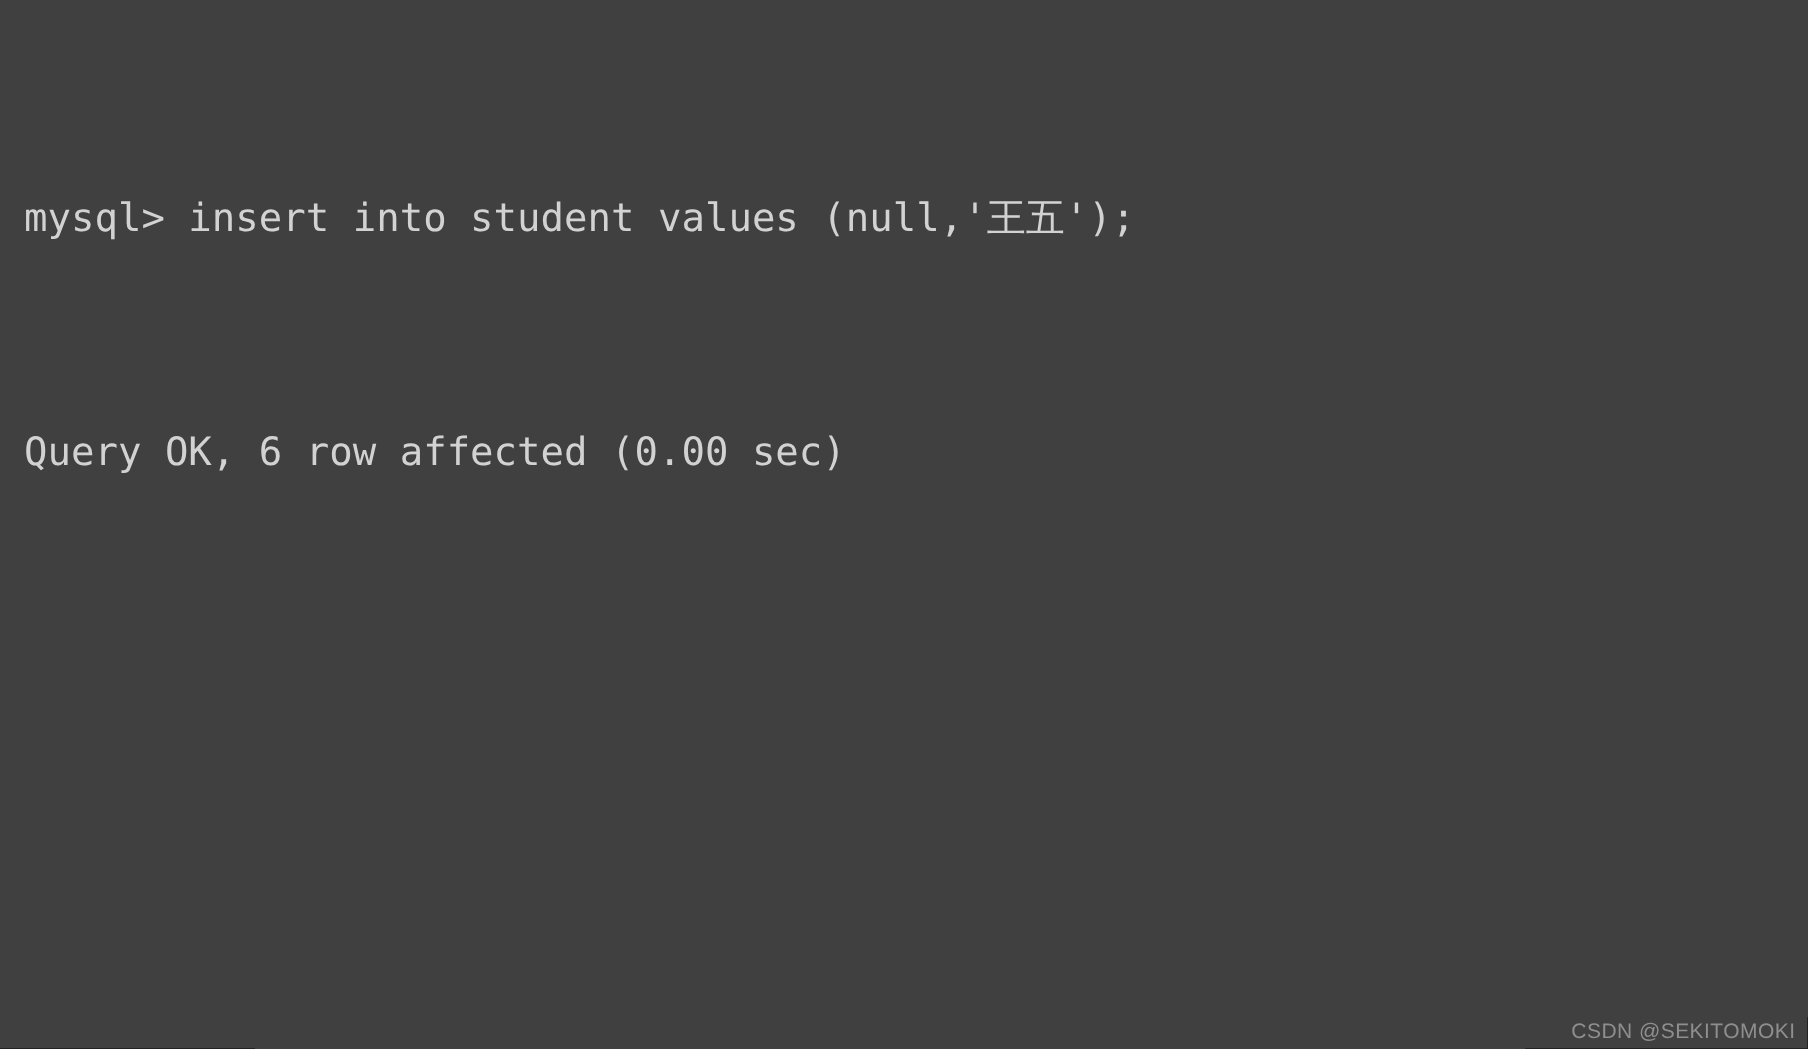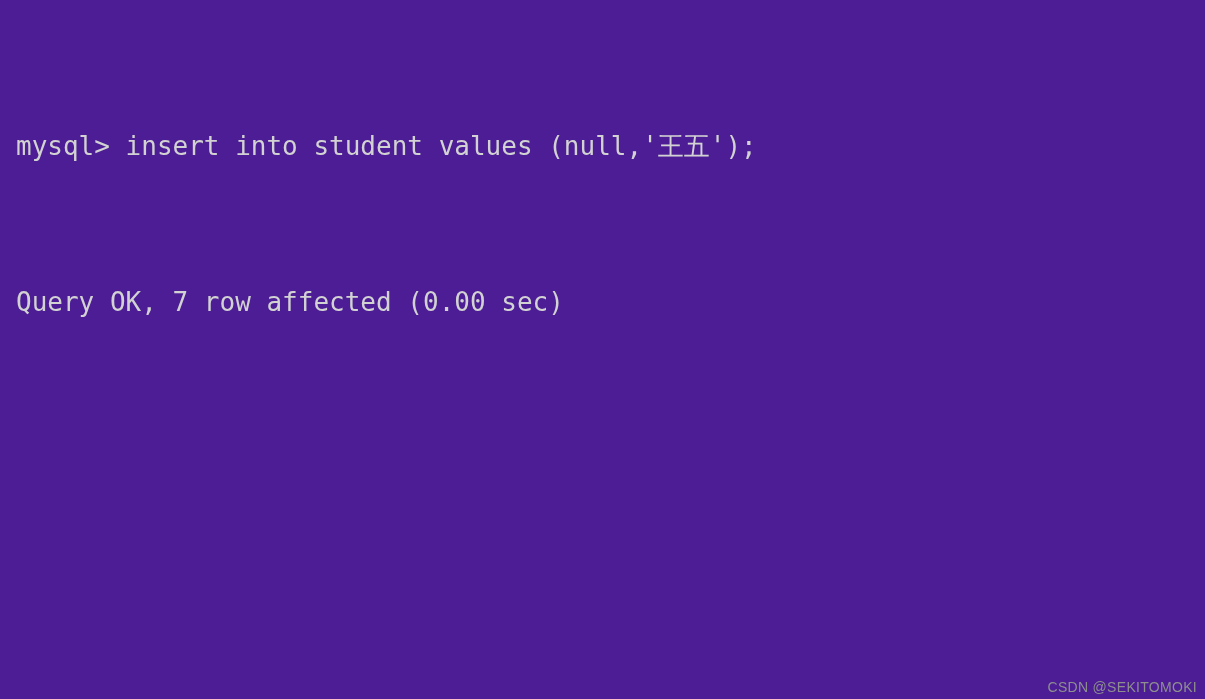--- a/index.html
+++ b/index.html
@@ -5,21 +5,21 @@
 <style>
   html, body {
     margin: 0;
     padding: 0;
     background: #0d0d0d;
   }
   #terminal {
     position: relative;
     width: 1205px;
     height: 699px;
-    background: #4c1d95;
+    background: #404040;
     overflow: hidden;
     box-sizing: border-box;
   }
   #screen {
     position: absolute;
     left: 16px;
     top: 10px;
     right: 0;
     font-family: "DejaVu Sans Mono", "Liberation Mono", monospace;
     font-size: 26px;
@@ -51,21 +51,21 @@
 </style>
 </head>
 <body>
 
 <div id="terminal">
 
   <div id="screen">
 
     <span class="line">mysql&gt; insert into student values (null,'王五');</span>
 
-    <span class="line">Query OK, 7 row affected (0.00 sec)</span>
+    <span class="line">Query OK, 6 row affected (0.00 sec)</span>
 
     <span class="line blank"></span>
 
 
     
 
     
 
     
 

